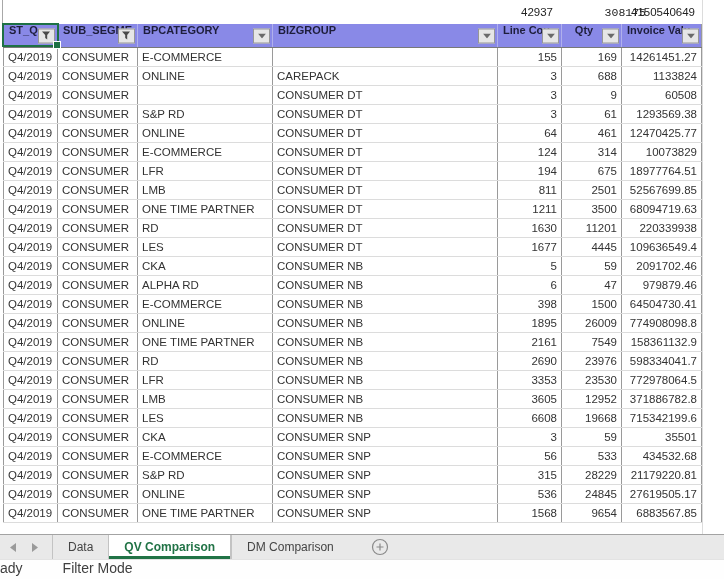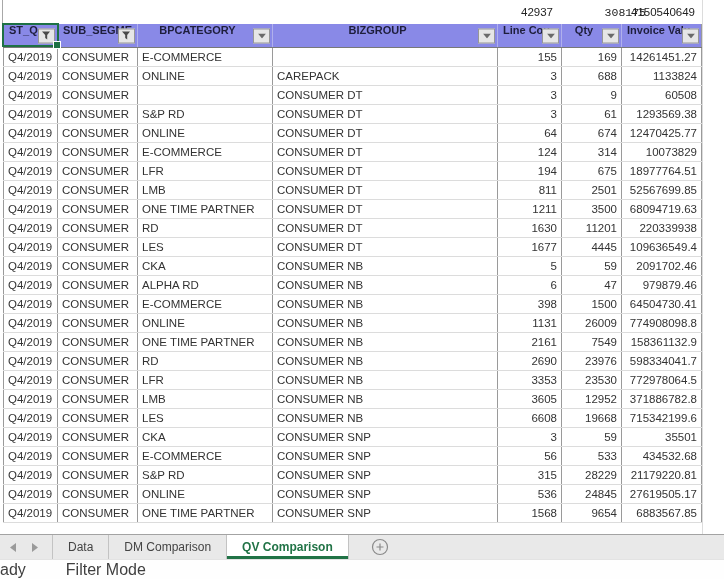--- a/index.html
+++ b/index.html
@@ -15,21 +15,21 @@
   .t-qty{left:594px;width:52px;font-family:Liberation Mono, monospace;}
   .t-inv{left:621px;width:74px;}
   table.grid{position:absolute;top:24px;left:3px;width:698px;border-collapse:collapse;
              table-layout:fixed;border-left:1px solid #9A9A9A;border-right:1px solid #9A9A9A;}
   col.c0{width:54px}col.c1{width:80px}col.c2{width:135px}col.c3{width:225px}
   col.c4{width:64px}col.c5{width:60px}col.c6{width:80px}
   th{position:relative;height:21px;background:#8989E7;font-size:11px;font-weight:bold;color:#1E1E3C;
      padding:0 20px 11px 5px;border-right:1px solid #B0B0EC;border-bottom:1px solid #787878;
      overflow:hidden;white-space:nowrap;text-align:left;box-sizing:border-box;}
   th.last{border-right:1px solid #9A9A9A;}
-  th.ctr{text-align:center;}
+  th.ctr{text-align:left;}
   th.rgt{text-align:center;}
   .fbtn{position:absolute;right:2px;top:50%;transform:translateY(-50%);width:17px;height:15px;
         background:#E6E6E6;border:1px solid #979797;display:flex;align-items:center;
         justify-content:center;box-sizing:border-box;}
   td{height:19px;font-size:11.5px;color:#333;padding:0 4px;border-right:1px solid #9A9A9A;
      border-bottom:1px solid #DCDCDC;overflow:hidden;white-space:nowrap;box-sizing:border-box;}
   td.num{text-align:right;}
   
   .active-cell{position:absolute;left:2px;top:23px;width:57px;height:24px;
                border:2px solid #1E7145;box-sizing:border-box;pointer-events:none;}
@@ -39,21 +39,21 @@
   .tabbar{position:absolute;top:534px;left:0;width:724px;height:25px;background:#E9E9E9;
           border-top:1px solid #A3A3A3;display:flex;align-items:stretch;box-sizing:border-box;}
   .tabnav{display:flex;align-items:center;gap:16px;padding:0 14px 0 10px;}
   .tab{display:flex;align-items:center;padding:0 15px;font-size:12px;color:#444;
        border-left:1px solid #C3C3C3;cursor:pointer;white-space:nowrap;}
   .tab.active{background:#fff;color:#217346;font-weight:bold;
               box-shadow:inset 0 -3px 0 0 #217346;border-right:1px solid #C3C3C3;}
   .addbtn{display:flex;align-items:center;margin-left:22px;cursor:pointer;}
   
   .statusbar{position:absolute;top:559px;left:0;width:724px;height:20px;background:#FEFEFE;
-             border-top:1px solid #E3E3E3;display:flex;align-items:center;font-size:16px;
+             border-top:1px solid #E3E3E3;display:flex;font-size:14px;
              color:#3F3F3F;box-sizing:border-box;}
   .statusbar .ready{margin-left:0px;}
   .statusbar .mode{margin-left:40px;}
 </style>
 </head>
 <body>
 
 <div class="screen">
 
   <div class="sheet">
@@ -170,21 +170,21 @@
             <td class="num">3</td>
             <td class="num">61</td>
             <td class="num">1293569.38</td>
           </tr>
           <tr>
             <td>Q4/2019</td>
             <td>CONSUMER</td>
             <td>ONLINE</td>
             <td>CONSUMER DT</td>
             <td class="num">64</td>
-            <td class="num">674</td>
+            <td class="num">461</td>
             <td class="num">12470425.77</td>
           </tr>
           <tr>
             <td>Q4/2019</td>
             <td>CONSUMER</td>
             <td>E-COMMERCE</td>
             <td>CONSUMER DT</td>
             <td class="num">124</td>
             <td class="num">314</td>
             <td class="num">10073829</td>
@@ -259,21 +259,21 @@
             <td>CONSUMER NB</td>
             <td class="num">398</td>
             <td class="num">1500</td>
             <td class="num">64504730.41</td>
           </tr>
           <tr>
             <td>Q4/2019</td>
             <td>CONSUMER</td>
             <td>ONLINE</td>
             <td>CONSUMER NB</td>
-            <td class="num">1131</td>
+            <td class="num">1895</td>
             <td class="num">26009</td>
             <td class="num">774908098.8</td>
           </tr>
           <tr>
             <td>Q4/2019</td>
             <td>CONSUMER</td>
             <td>ONE TIME PARTNER</td>
             <td>CONSUMER NB</td>
             <td class="num">2161</td>
             <td class="num">7549</td>
@@ -371,22 +371,22 @@
   <div class="tabbar">
     <div class="tabnav">
       <svg width="6" height="9" viewBox="0 0 6 9">
           <path d="M6 0 0 4.5 6 9z" fill="#9a9a9a"></path>
         </svg>
       <svg width="6" height="9" viewBox="0 0 6 9">
           <path d="M0 0 6 4.5 0 9z" fill="#9a9a9a"></path>
         </svg>
     </div>
     <div class="tab">Data</div>
+    <div class="tab active">QV Comparison</div>
     <div class="tab">DM Comparison</div>
-    <div class="tab active">QV Comparison</div>
     <div class="addbtn">
       <svg width="18" height="18" viewBox="0 0 18 18">
         <circle cx="9" cy="9" r="7.5" fill="none" stroke="#8a8a8a" stroke-width="1.2"></circle>
         <path d="M9 5.5v7M5.5 9h7" stroke="#8a8a8a" stroke-width="1.2"></path>
       </svg>
     </div>
   </div>
 
   <div class="statusbar">
     <span class="ready">ady</span>

